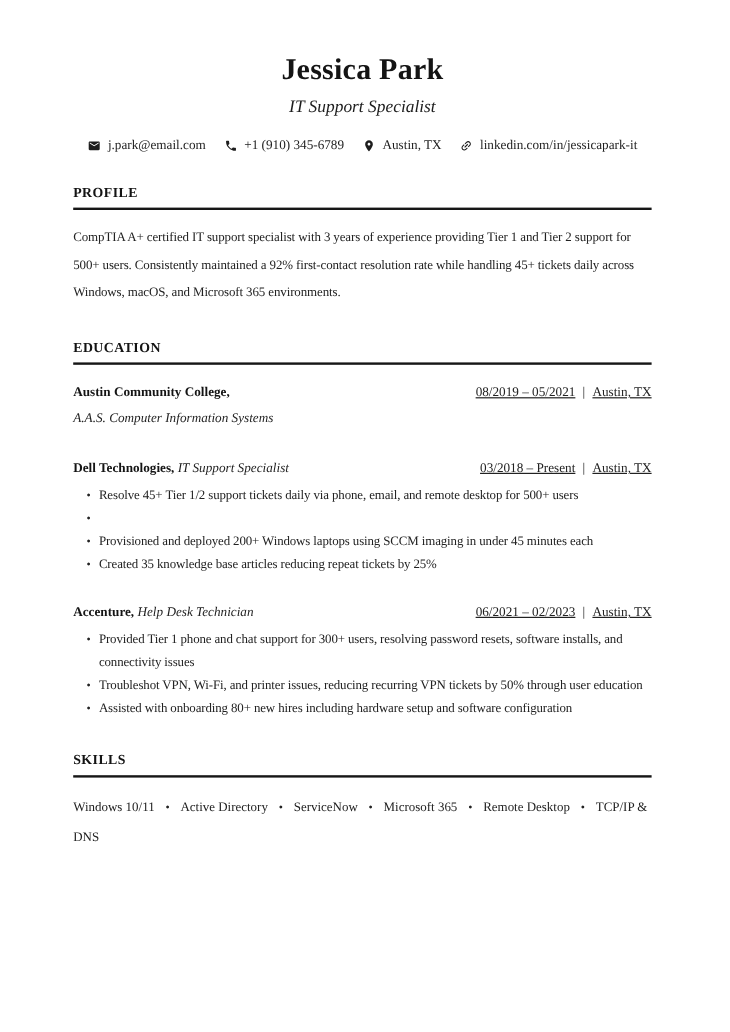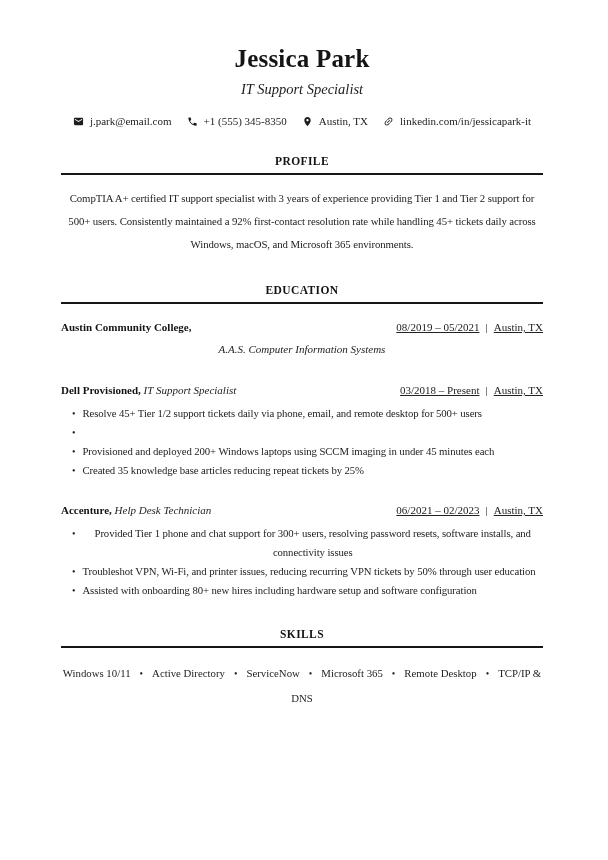--- a/index.html
+++ b/index.html
@@ -36,21 +36,21 @@
     gap: 15px;
     margin-top: 17px;
     font-size: 11px;
     white-space: nowrap;
   }
   .contact-item { display: flex; align-items: center; gap: 6px; }
   .cicon { display: inline-flex; }
   .cicon svg { width: 11px; height: 11px; fill: #1d1d1d; display: block; }
 
   
-  .section { margin-top: 28px; text-align: center; }
+  .section { margin-top: 28px; }
   .sec-head {
     font-size: 11.5px;
     font-weight: 700;
     letter-spacing: 0.4px;
     color: #141414;
     padding-bottom: 6px;
     border-bottom: 2px solid #161616;
   }
   .body-text {
     margin-top: 12px;
@@ -124,21 +124,21 @@
             </svg>
         </span>
         <span>j.park@email.com</span>
       </div>
       <div class="contact-item">
         <span class="cicon">
           <svg viewBox="0 0 24 24">
               <path d="M6.62 10.79c1.44 2.83 3.76 5.14 6.59 6.59l2.2-2.21c.27-.27.67-.36 1.02-.24 1.12.37 2.33.57 3.57.57.55 0 1 .45 1 1V20c0 .55-.45 1-1 1-9.39 0-17-7.61-17-17 0-.55.45-1 1-1h3.5c.55 0 1 .45 1 1 0 1.25.2 2.45.57 3.57.11.35.03.74-.25 1.02l-2.2 2.2z"></path>
             </svg>
         </span>
-        <span>+1 (555) 345-8350</span>
+        <span>+1 (910) 345-6789</span>
       </div>
       <div class="contact-item">
         <span class="cicon">
           <svg viewBox="0 0 24 24">
               <path d="M12 2C8.13 2 5 5.13 5 9c0 5.25 7 13 7 13s7-7.75 7-13c0-3.87-3.13-7-7-7zm0 9.5c-1.38 0-2.5-1.12-2.5-2.5s1.12-2.5 2.5-2.5 2.5 1.12 2.5 2.5-1.12 2.5-2.5 2.5z"></path>
             </svg>
         </span>
         <span>Austin, TX</span>
       </div>
       <div class="contact-item">
@@ -172,21 +172,21 @@
       </div>
       <div class="degree">A.A.S. Computer Information Systems</div>
     </div>
   </section>
 
   <section class="section">
 
     <div class="entry">
       <div class="entry-head">
         <div>
-          <span class="org">Dell Provisioned,</span>
+          <span class="org">Dell Technologies,</span>
           <span class="role">IT Support Specialist</span>
         </div>
         <div class="meta">
           <span>03/2018 – Present</span><span class="pipe">|</span><span>Austin, TX</span>
         </div>
       </div>
       <div class="bullets">
         <div class="bullet">
           <span class="marker">•</span>
           <span>Resolve 45+ Tier 1/2 support tickets daily via phone, email, and remote desktop for 500+ users</span>

